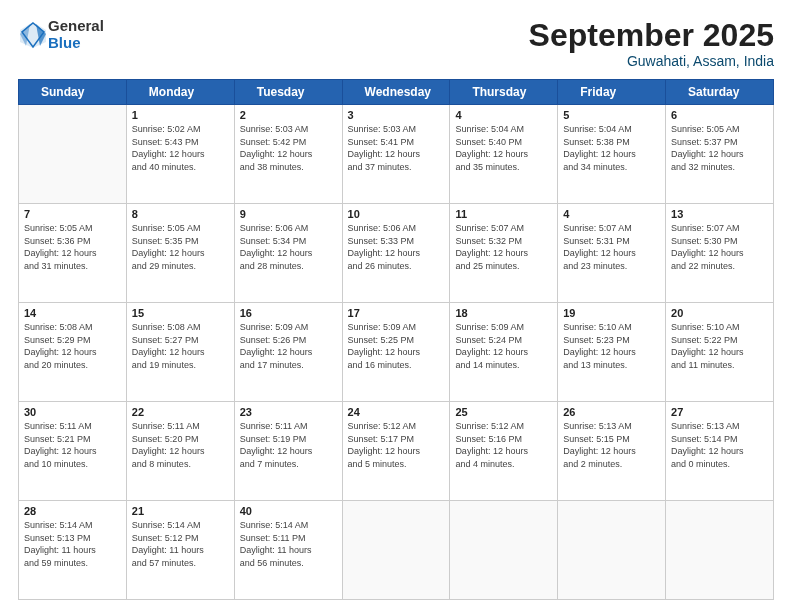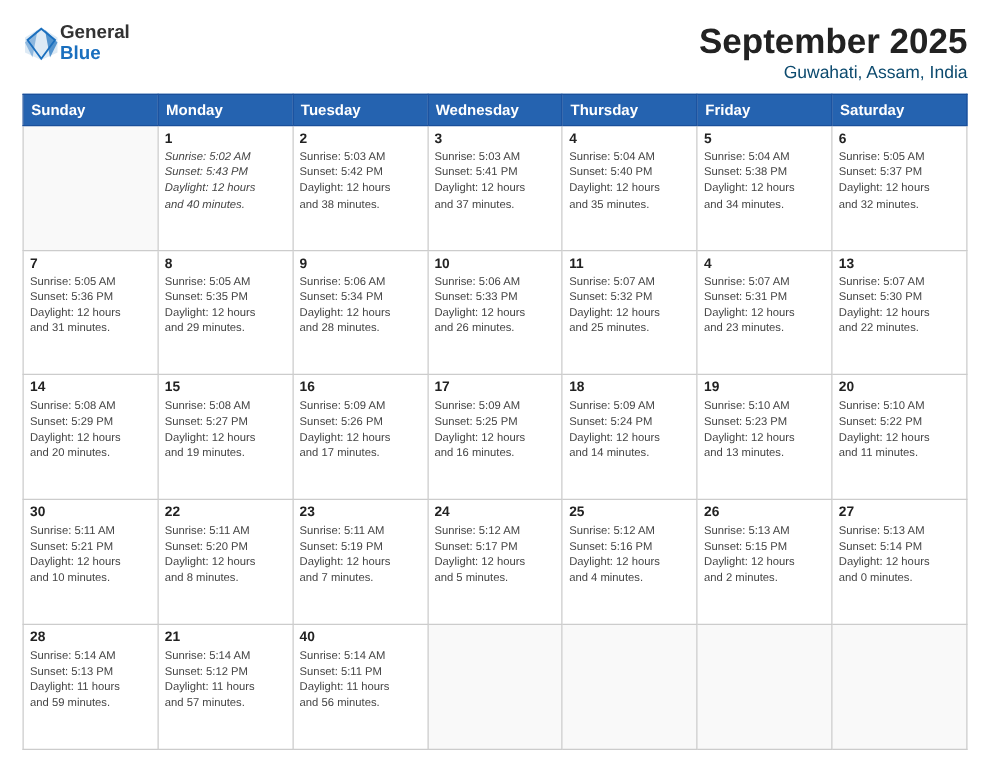--- a/index.html
+++ b/index.html
@@ -44,21 +44,21 @@
       color: #1a6fbe;
     }
     .logo-icon {
       width: 30px;
       height: 30px;
     }
     .title-block {
       text-align: right;
     }
     .month-title {
-      font-size: 28px;
+      font-size: 32px;
       font-weight: bold;
       color: #222;
       line-height: 1.1;
     }
     .location {
       font-size: 14px;
       color: #0c4a6e;
     }
     .calendar {
       flex: 1;
@@ -66,21 +66,21 @@
       border-collapse: collapse;
       width: 100%;
       table-layout: fixed;
     }
     .calendar th {
       background-color: #2563b0;
       color: #fff;
       font-size: 12px;
       font-weight: bold;
       text-align: left;
-      padding: 5px 6px;
+      padding: 5px 22px;
       border: 1px solid #1a4f9a;
     }
     .calendar td {
       vertical-align: top;
       border: 1px solid #ccc;
       padding: 4px 5px;
       font-size: 9.5px;
       color: #333;
       height: 86px;
     }
@@ -136,21 +136,21 @@
         <th>Thursday</th>
         <th>Friday</th>
         <th>Saturday</th>
       </tr>
     </thead>
     <tbody id="calendar-body">
     <tr class="week-row">
           <td class="empty-cell"></td>
           <td>
             <span class="day-num">1</span>
-            <div class="day-info" style="white-space: pre-line; font-style: italic;">Sunrise: 5:02 AM
+            <div class="day-info" style="white-space: pre-line;">Sunrise: 5:02 AM
 Sunset: 5:43 PM
 Daylight: 12 hours
 and 40 minutes.</div>
           </td>
           <td>
             <span class="day-num">2</span>
             <div class="day-info" style="white-space: pre-line;">Sunrise: 5:03 AM
 Sunset: 5:42 PM
 Daylight: 12 hours
 and 38 minutes.</div>

